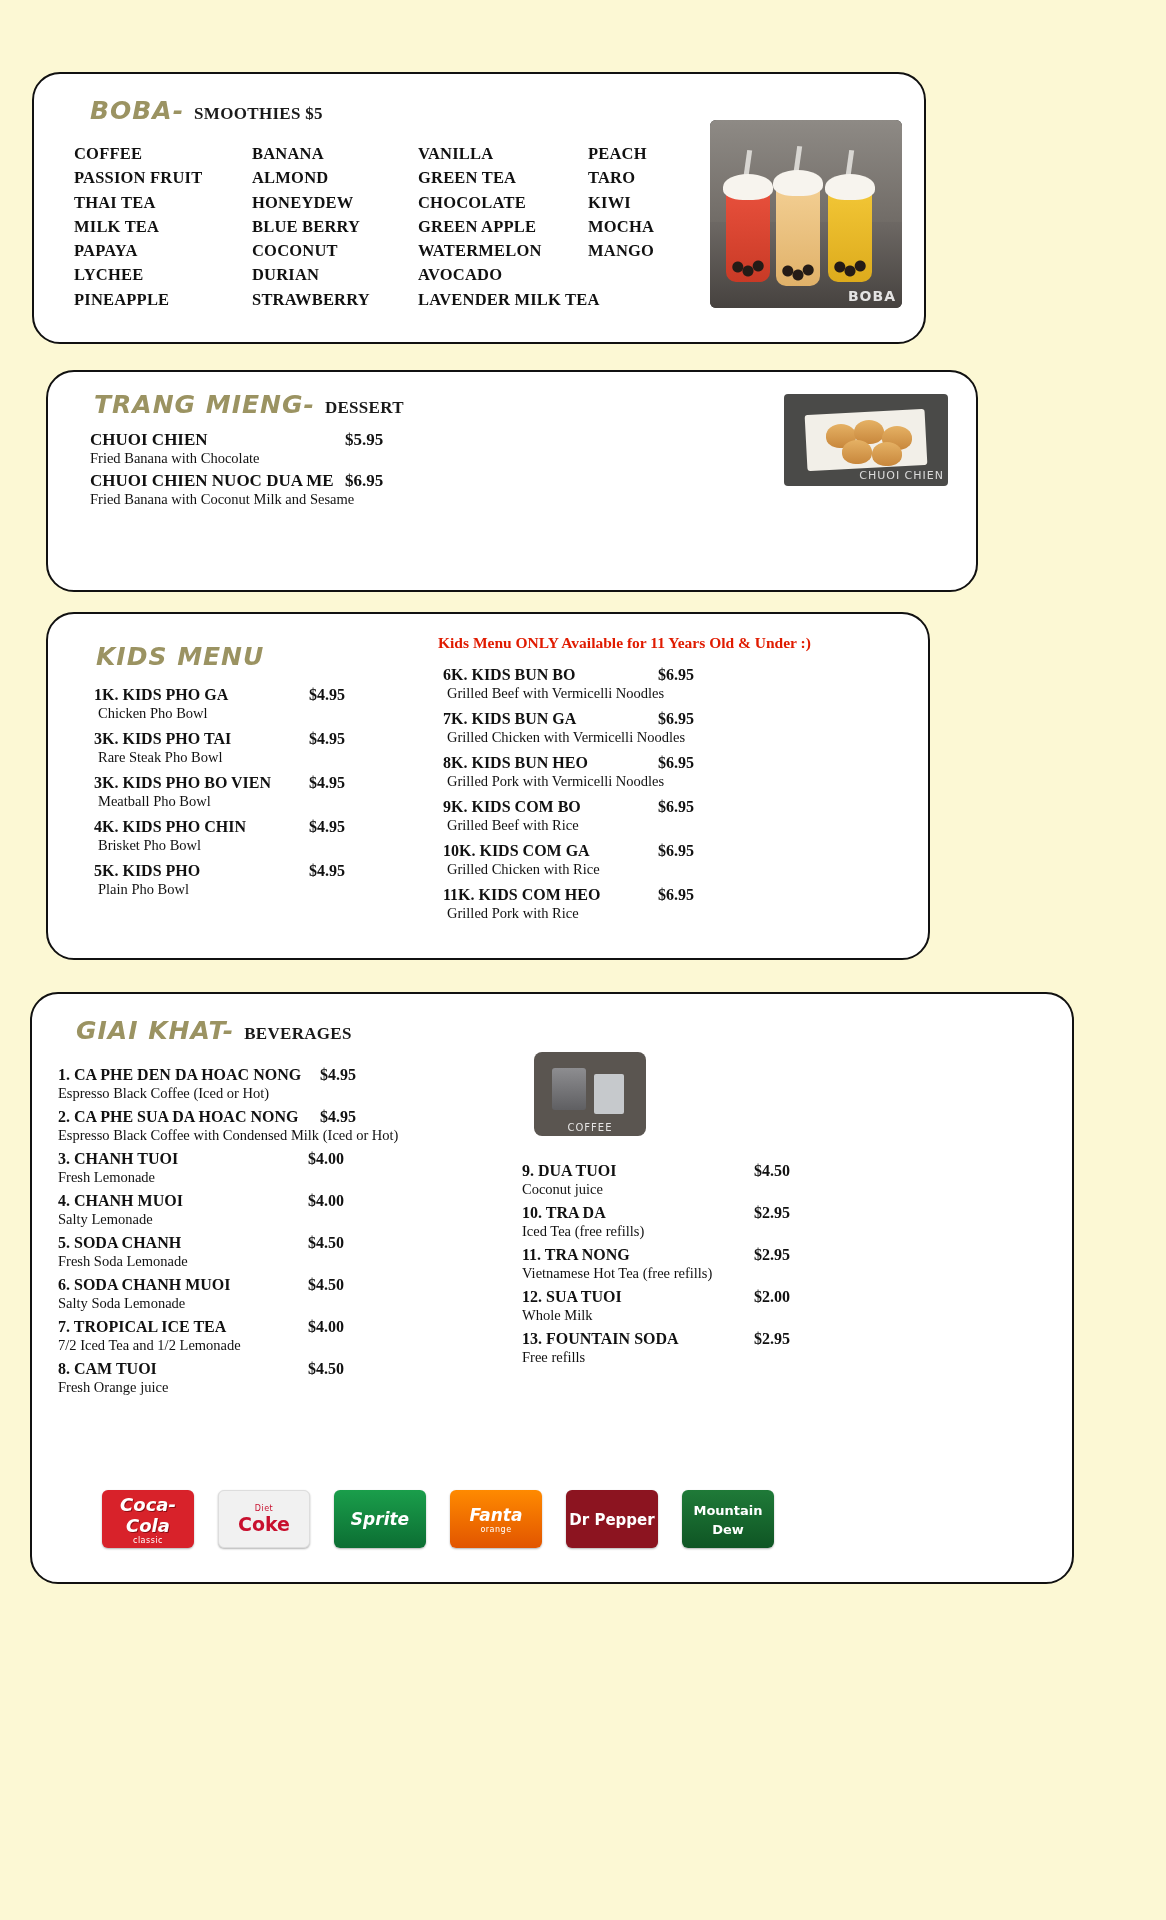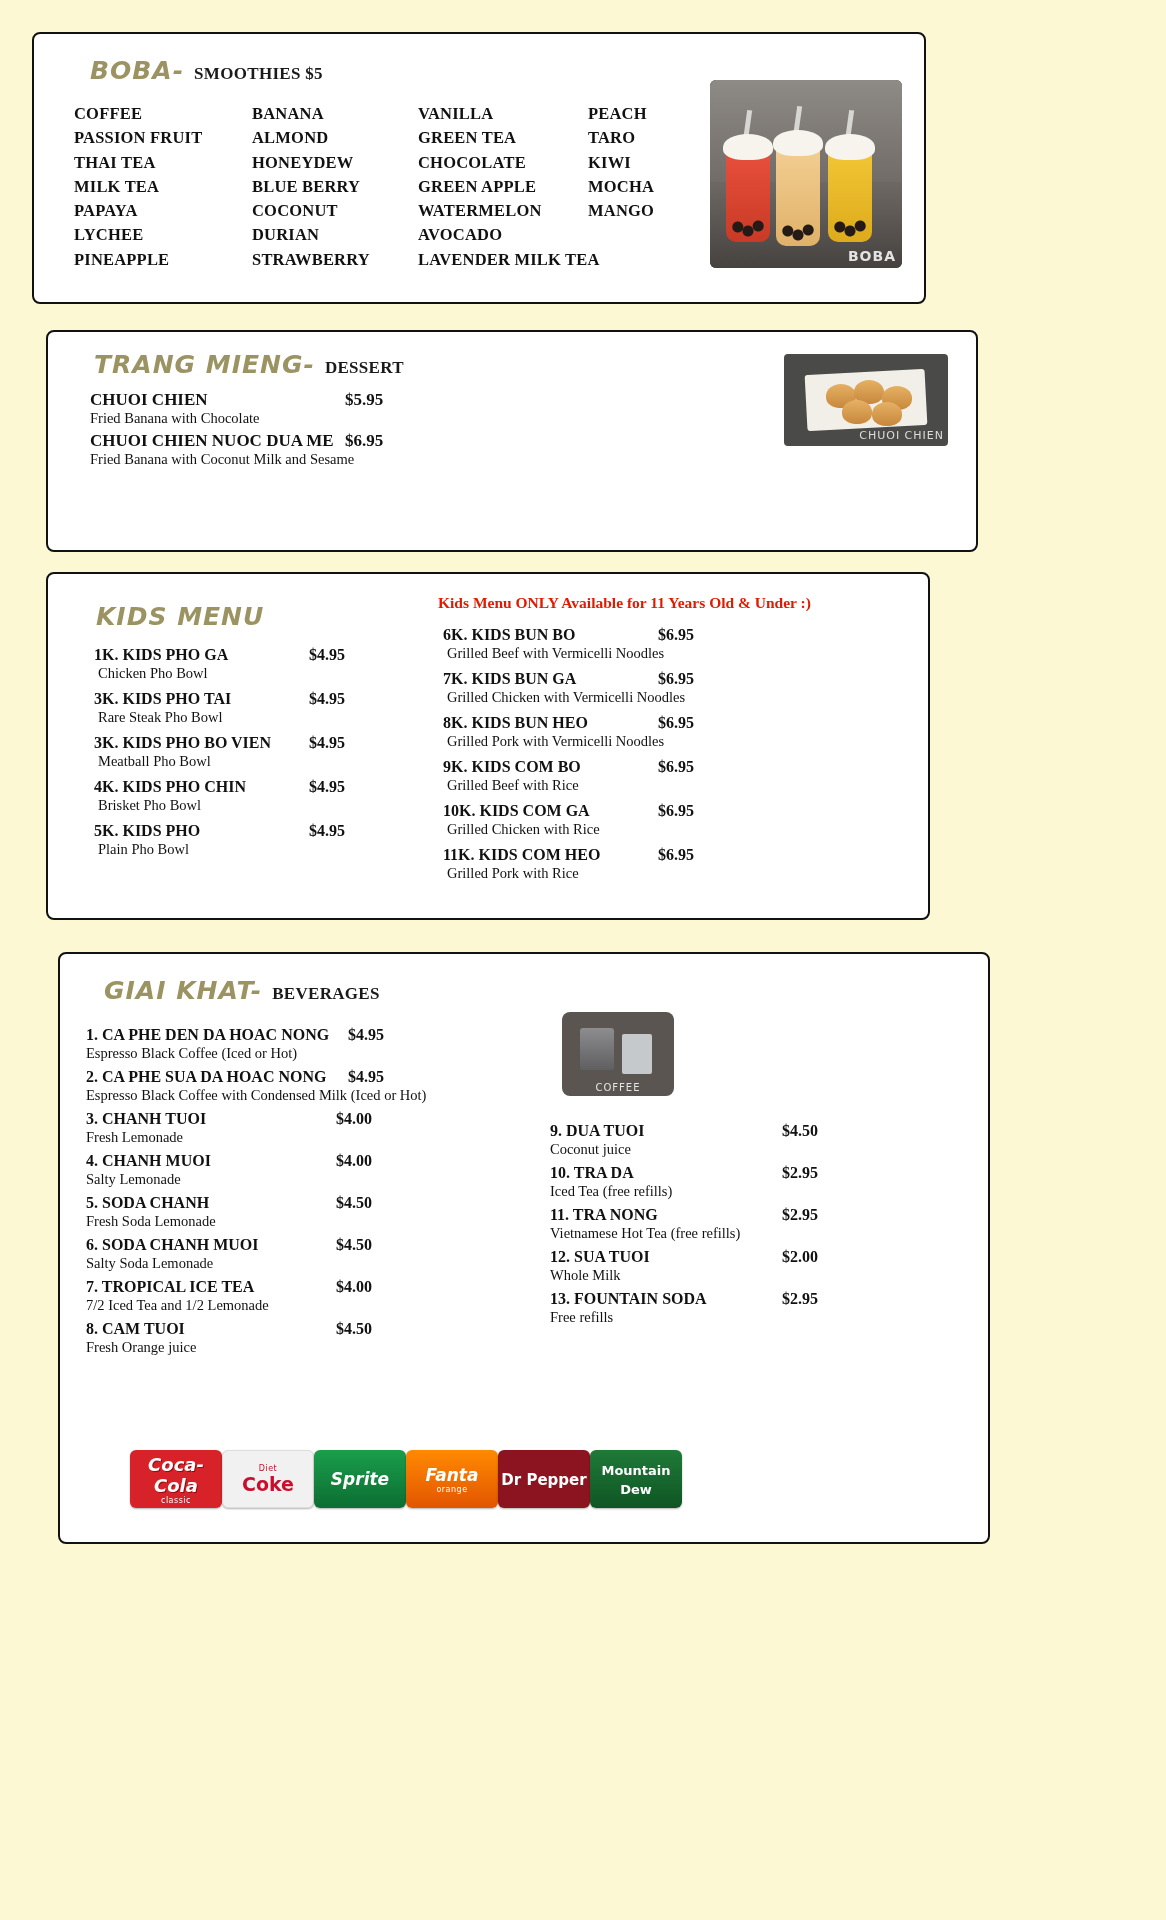--- a/index.html
+++ b/index.html
@@ -10,22 +10,23 @@
     background: #fcf8d4;
     font-family: "Liberation Serif", serif;
     color: #111;
     position: relative;
   }
   .page { width: 1166px; min-height: 1920px; position: relative; padding: 0; }
 
   .card {
     background: #ffffff;
     border: 2px solid #111;
-    border-radius: 8px;
+    border-radius: 28px;
     position: absolute;
+    margin-top: 40px;
   }
 
   
   .sec-head { display: flex; align-items: baseline; gap: 10px; }
   .sec-viet {
     font-family: "DejaVu Sans", sans-serif;
     font-style: italic;
     font-weight: bold;
     font-size: 25px;
     letter-spacing: 1px;
@@ -102,40 +103,40 @@
     text-align: left;
   }
   .kids-col { position: absolute; }
   #kids-left { left: 46px; top: 70px; width: 330px; }
   #kids-right { left: 395px; top: 50px; width: 330px; }
   .k-row { display: flex; font-weight: bold; font-size: 16px; margin-top: 2px; }
   .k-row .nm { width: 215px; }
   .k-desc { font-size: 14.5px; margin: 1px 0 8px 4px; }
 
   
-  #bev-card { left: 58px; top: 952px; width: 932px; height: 592px; }
+  #bev-card { left: 30px; top: 952px; width: 1044px; height: 592px; }
   #bev-head { position: absolute; left: 44px; top: 22px; }
   #bev-left { position: absolute; left: 26px; top: 72px; width: 390px; }
   #bev-right { position: absolute; left: 490px; top: 168px; width: 330px; }
   .b-row { display: flex; font-weight: bold; font-size: 16px; }
   #bev-left .b-row .nm { width: 250px; }
   #bev-right .b-row .nm { width: 232px; }
   .b-desc { font-size: 14.5px; margin: 1px 0 6px 0; }
   .b-row-wide .nm { width: 262px !important; }
   #bev-photo { position: absolute; left: 502px; top: 58px; width: 112px; height: 84px;
      border-radius: 8px; overflow: hidden; background: #5a5550; }
   .coffee-filter { position: absolute; left: 18px; top: 16px; width: 34px; height: 42px;
      background: linear-gradient(#8d8d90,#5f5f62); border-radius: 3px; }
   .coffee-glass { position: absolute; left: 60px; top: 22px; width: 30px; height: 40px;
      background: rgba(235,240,245,.75); border-radius: 2px; }
   .ccap { position: absolute; left: 50%; transform: translateX(-50%); bottom: 3px;
      color: #fff; font-family: "DejaVu Sans", sans-serif; font-size: 10px; letter-spacing: 1px; opacity:.85; }
 
   
-  .sodas { position: absolute; left: 70px; bottom: 34px; display: flex; gap: 0; }
+  .sodas { position: absolute; left: 70px; bottom: 34px; display: flex; gap: 24px; }
   .soda {
     width: 92px; height: 58px; border-radius: 6px; position: relative; overflow: hidden;
     display: flex; align-items: center; justify-content: center;
     font-family: "DejaVu Sans", sans-serif; font-weight: bold; text-align: center;
     box-shadow: 0 1px 2px rgba(0,0,0,.3);
   }
   .s-coke { background: #d8222a; color: #fff; }
   .s-coke .lbl { font-style: italic; font-size: 18px; text-shadow: 1px 1px 0 #8d0c12; }
   .s-diet { background: #f1f1f1; color: #c8102e; border: 1px solid #ddd; }
   .s-diet .lbl { font-size: 19px; font-weight: bold; }

